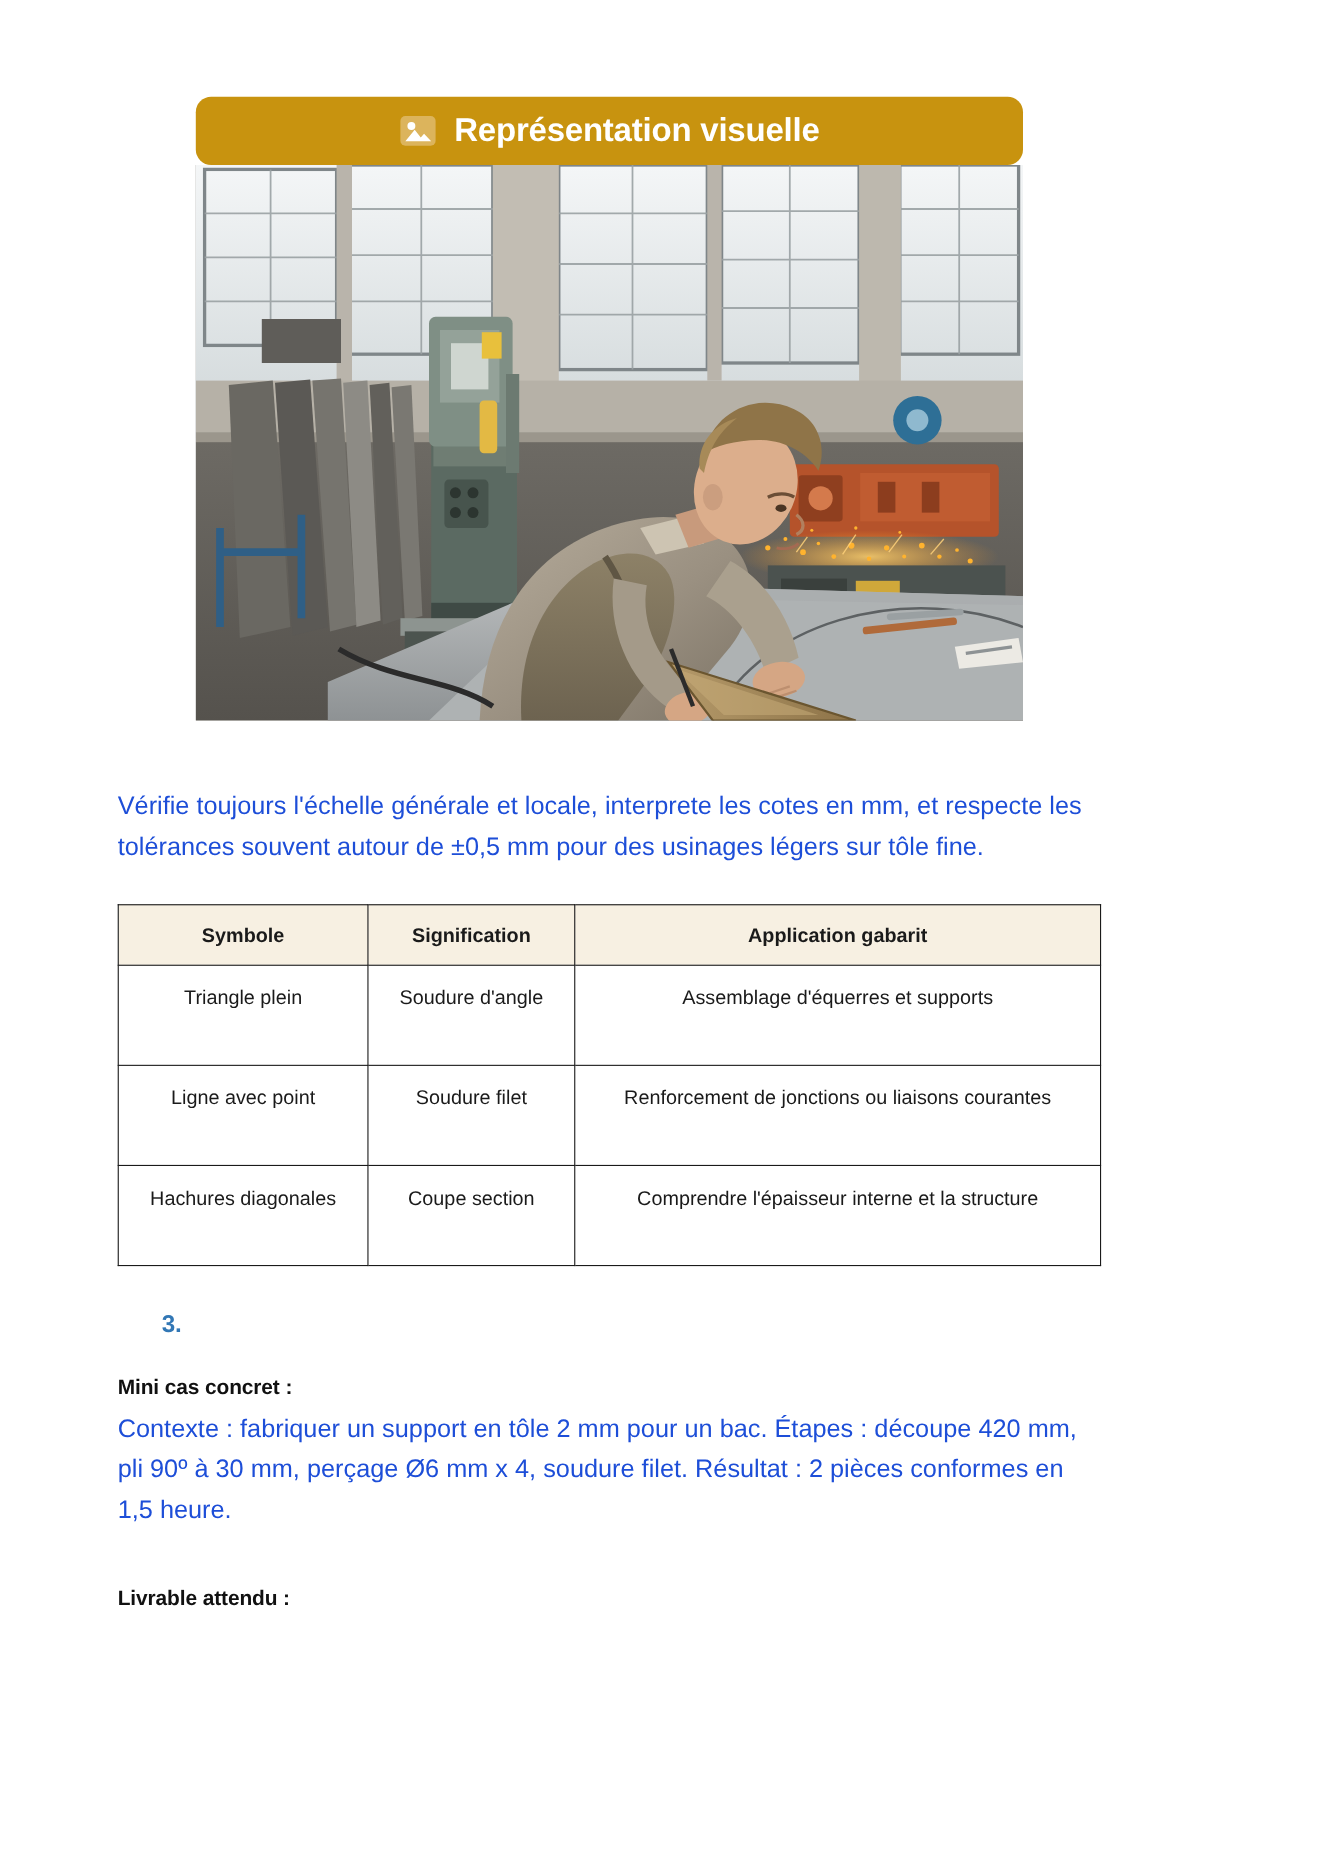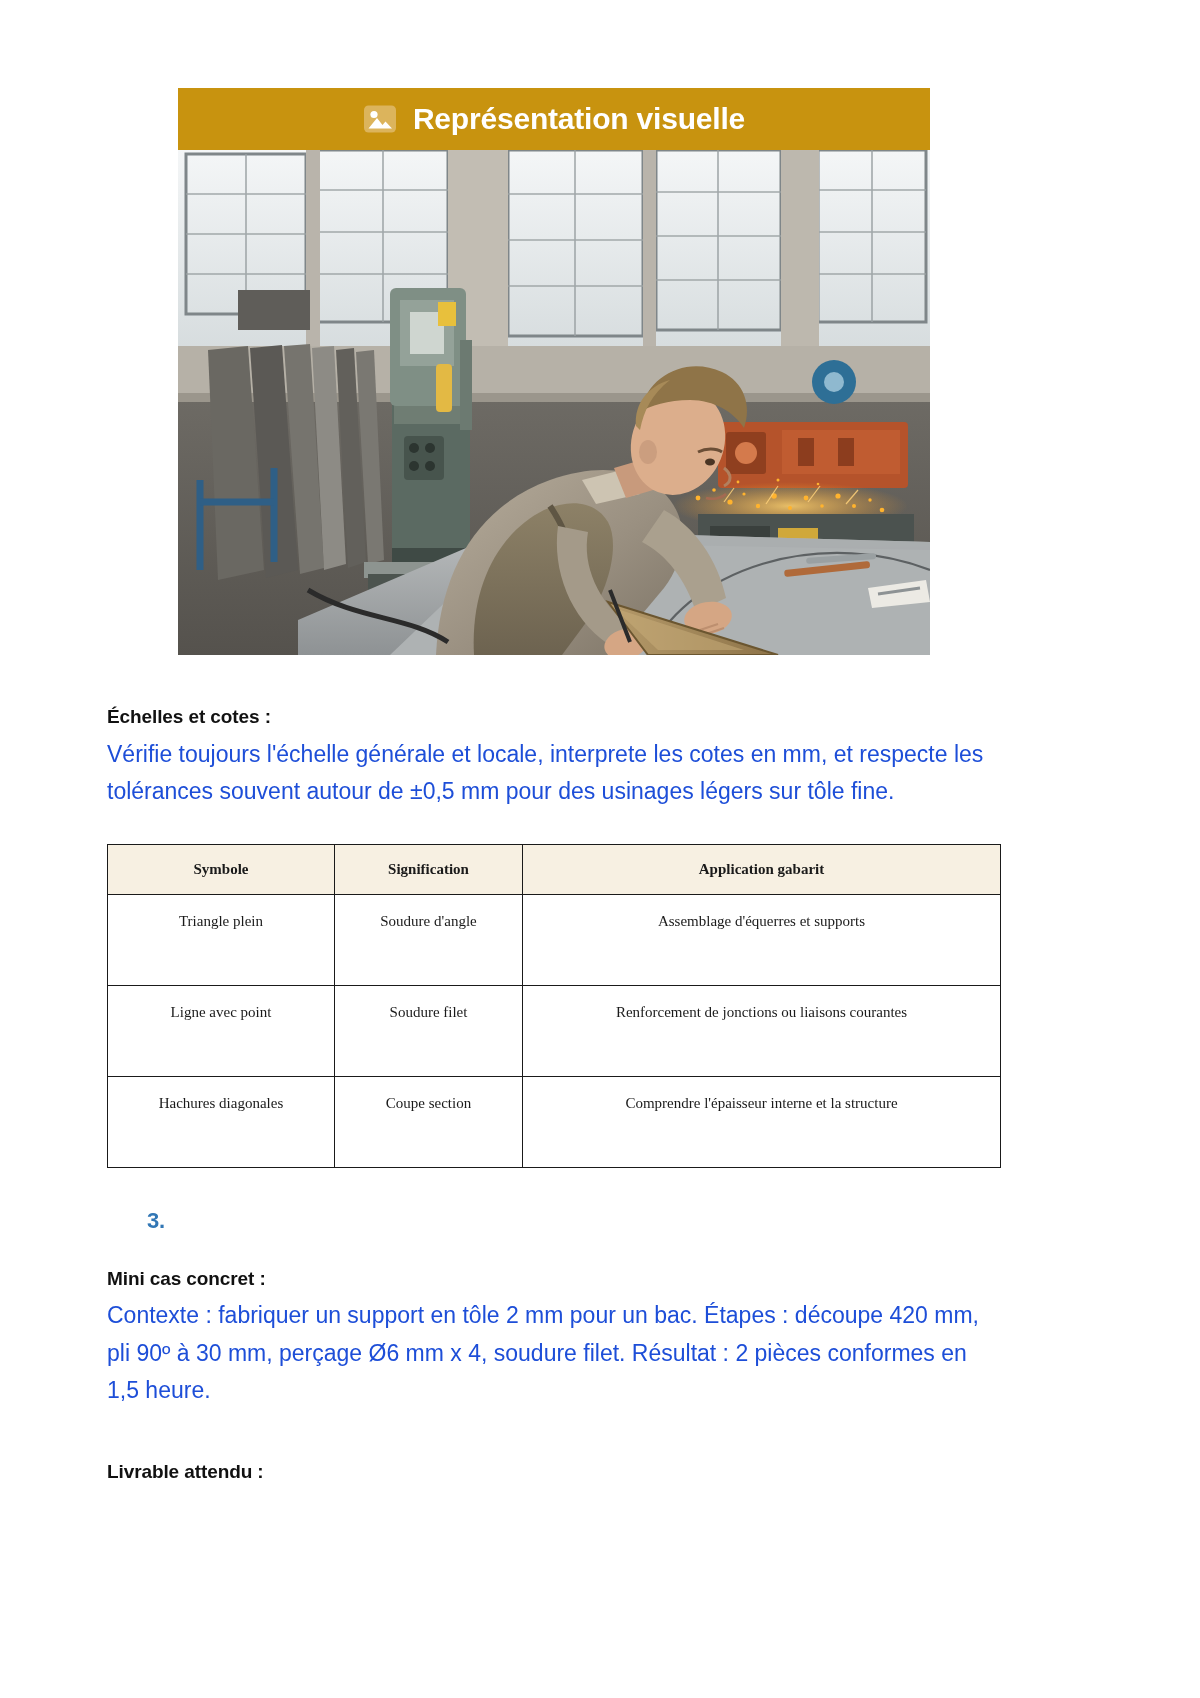--- a/index.html
+++ b/index.html
@@ -31,20 +31,21 @@
   }
   .banner {
     background: #c8930f;
     height: 62px;
     display: flex;
     align-items: center;
     justify-content: center;
     gap: 16px;
     padding: 0 28px;
     box-sizing: border-box;
+    border-radius: 14px;
   }
   .banner-icon {
     width: 34px;
     height: 34px;
     flex: 0 0 auto;
     display: block;
   }
   .banner-title {
     color: #ffffff;
     font-size: 30px;
@@ -95,25 +96,24 @@
   table.symbol-table {
     margin-top: 33px;
     border-collapse: collapse;
     width: 893px;
     table-layout: fixed;
   }
   table.symbol-table th,
   table.symbol-table td {
     border: 1.6px solid #1a1a1a;
     padding: 16px 14px 18px 14px;
-    font-size: 15px;
+    font-size: 18px;
     line-height: 1.45;
     vertical-align: top;
     color: #1a1a1a;
-    font-family: Liberation Serif, serif;
   }
   table.symbol-table thead th {
     background: #f7f0e2;
     text-align: center;
     font-weight: 700;
     padding-top: 14px;
     padding-bottom: 14px;
     vertical-align: middle;
   }
   col.c1 { width: 227px; }
@@ -367,21 +367,20 @@
 
       <path d="M130 440 C180 470 230 466 270 492" stroke="#2b2b2b" stroke-width="5" fill="none"></path>
 
       <rect x="0" y="0" width="752" height="505" fill="none"></rect>
     </svg>
 
   </div>
 
   <div class="content">
 
-    <h3 class="sub">Échelles et cotes :</h3>
     <p class="para">Vérifie toujours l'échelle générale et locale, interprete les cotes en mm, et respecte les tolérances souvent autour de ±0,5 mm pour des usinages légers sur tôle fine.</p>
 
     <table class="symbol-table">
       <colgroup>
           <col class="c1">
           <col class="c2">
           <col class="c3">
         </colgroup>
       <thead>
         <tr>

